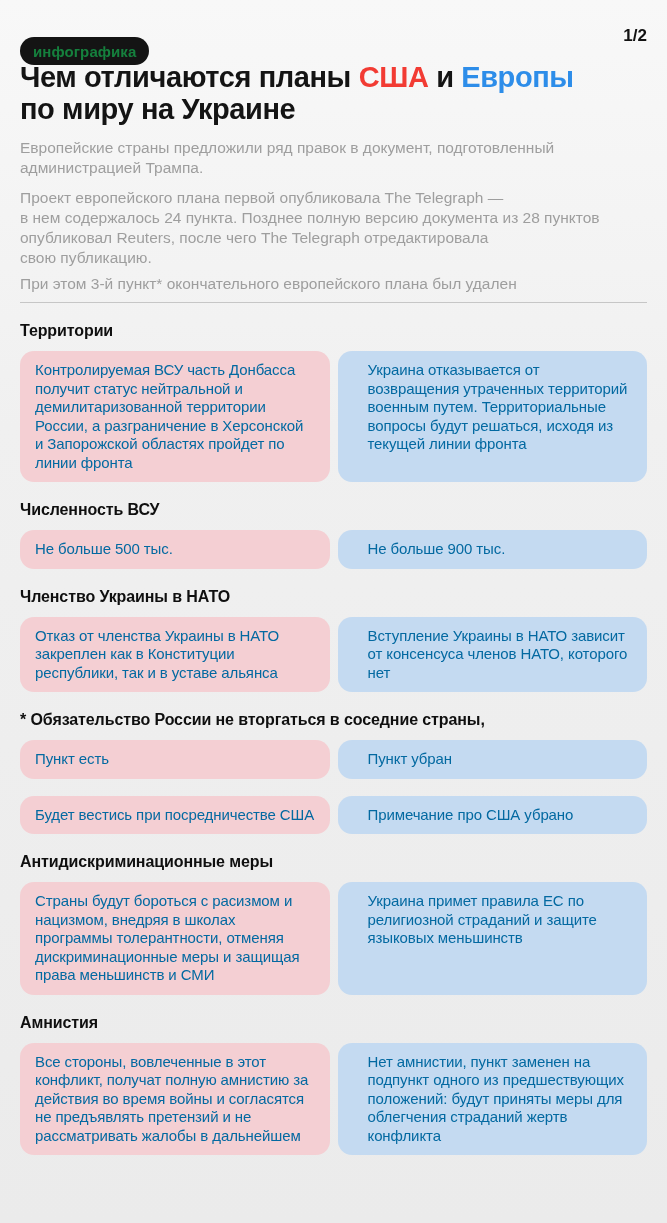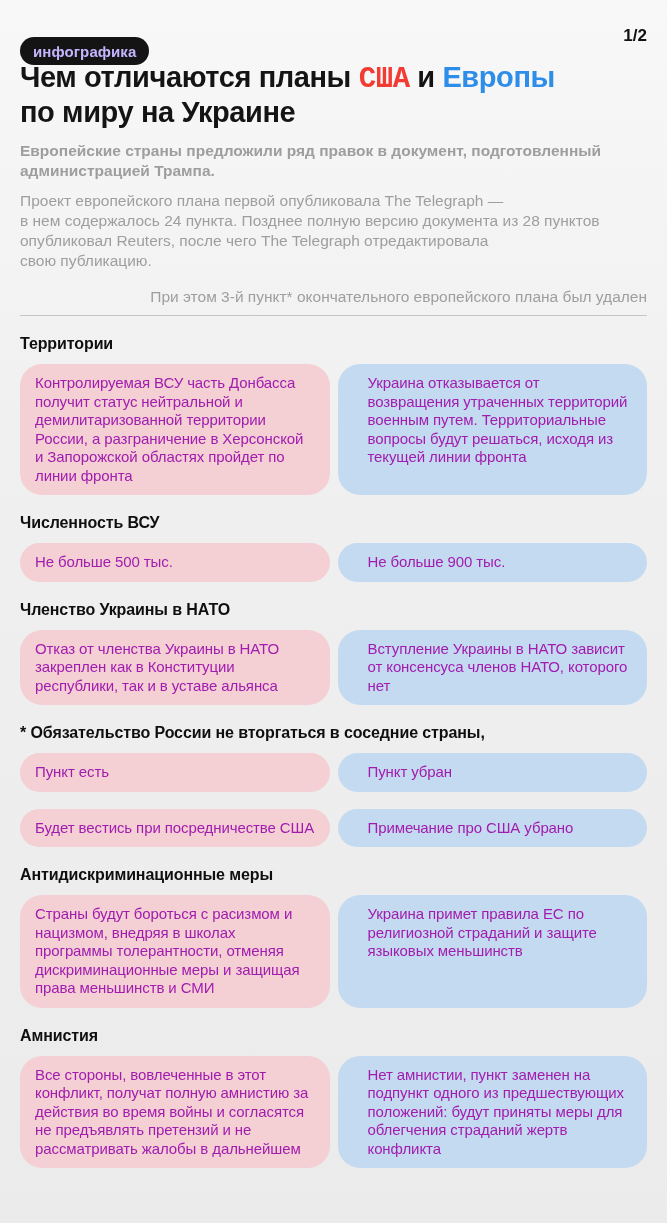--- a/index.html
+++ b/index.html
@@ -18,21 +18,21 @@
   .header-row {
     display: flex;
     align-items: center;
     justify-content: space-between;
     height: 28px;
   }
   .badge {
     display: inline-flex;
     align-items: center;
     background: #141414;
-    color: #c4b5fd;
+    color: #15803d;
     font-size: 15px;
     font-weight: bold;
     padding: 0 13px;
     height: 28px;
     border-radius: 15px;
     letter-spacing: 0.1px;
     margin-top: 30px;
   }
   .page-counter {
     font-size: 17px;
@@ -40,51 +40,51 @@
     color: #111111;
   }
   h1.title {
     margin-top: 11px;
     font-size: 29px;
     line-height: 32px;
     font-weight: bold;
     color: #141414;
     letter-spacing: -0.4px;
   }
-  .title .accent-usa { color: #f23b33; font-family: Liberation Mono, monospace; }
+  .title .accent-usa { color: #f23b33; }
   .title .accent-europe { color: #2d8de9; }
   .intro { color: #9e9e9e; font-size: 15.5px; line-height: 20px; }
-  .intro-p1 { margin-top: 13px; font-weight: bold; }
+  .intro-p1 { margin-top: 13px; }
   .intro-p2 { margin-top: 10px; }
-  .intro-p3 { margin-top: 16px; text-align: right; }
+  .intro-p3 { margin-top: 6px; }
   .divider {
     margin-top: 8px;
     height: 1px;
     background: #c6c6c6;
   }
   .section { margin-top: 17px; }
   .section-heading {
     font-size: 16px;
     line-height: 21px;
     font-weight: bold;
     color: #0f0f0f;
     margin-bottom: 10px;
     letter-spacing: -0.1px;
   }
   .cards {
     display: grid;
     grid-template-columns: 1fr 1fr;
     column-gap: 8px;
   }
   .card {
-    border-radius: 22px;
+    border-radius: 14px;
     padding: 10px 15px;
     font-size: 15px;
     line-height: 18.5px;
-    color: #a21caf;
+    color: #0369a1;
     letter-spacing: -0.1px;
   }
   .card.us { background: #f4cfd3; }
   .card.eu { background: #c4daf1; padding-left: 30px; }
 </style>
 </head>
 <body>
 
 <div class="page">
 

